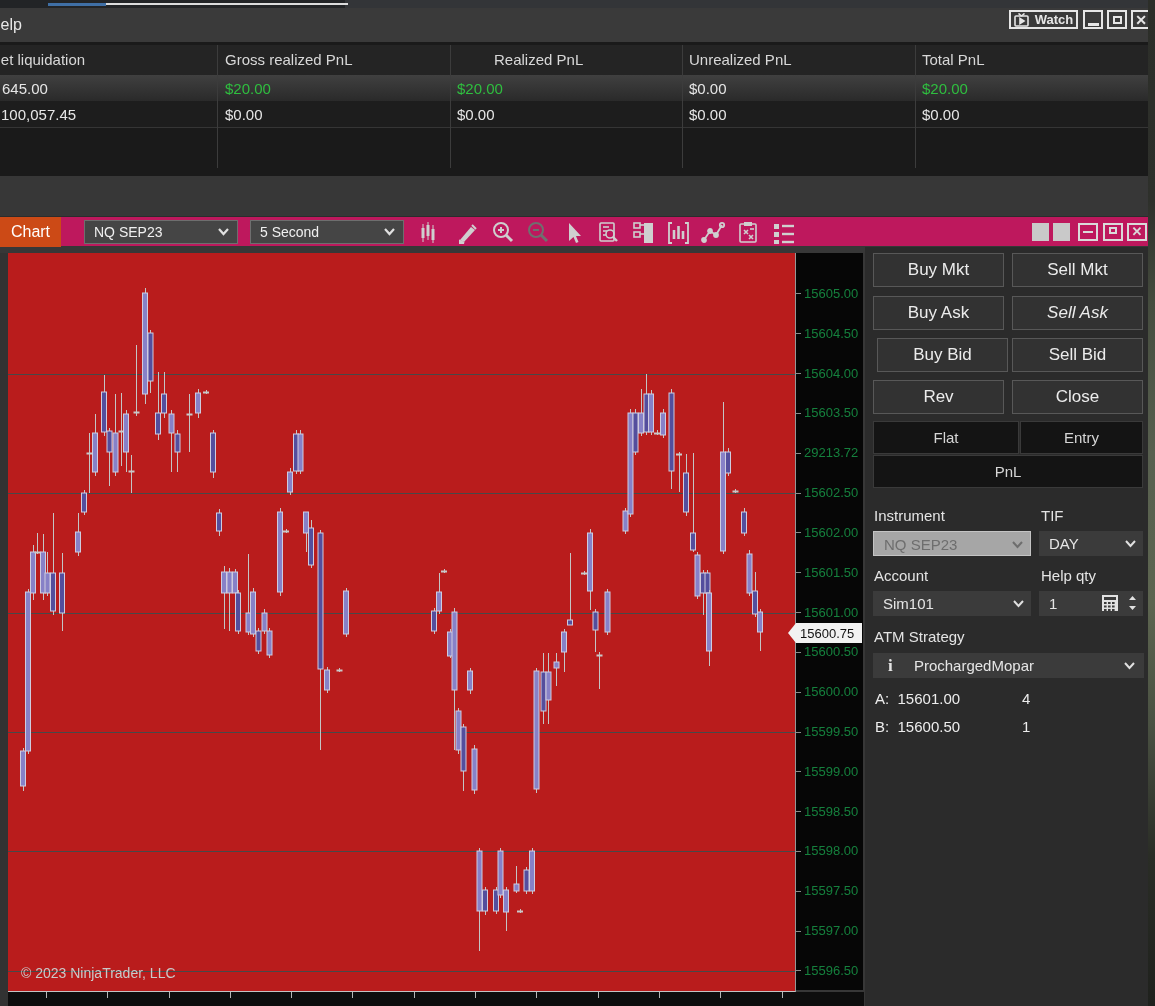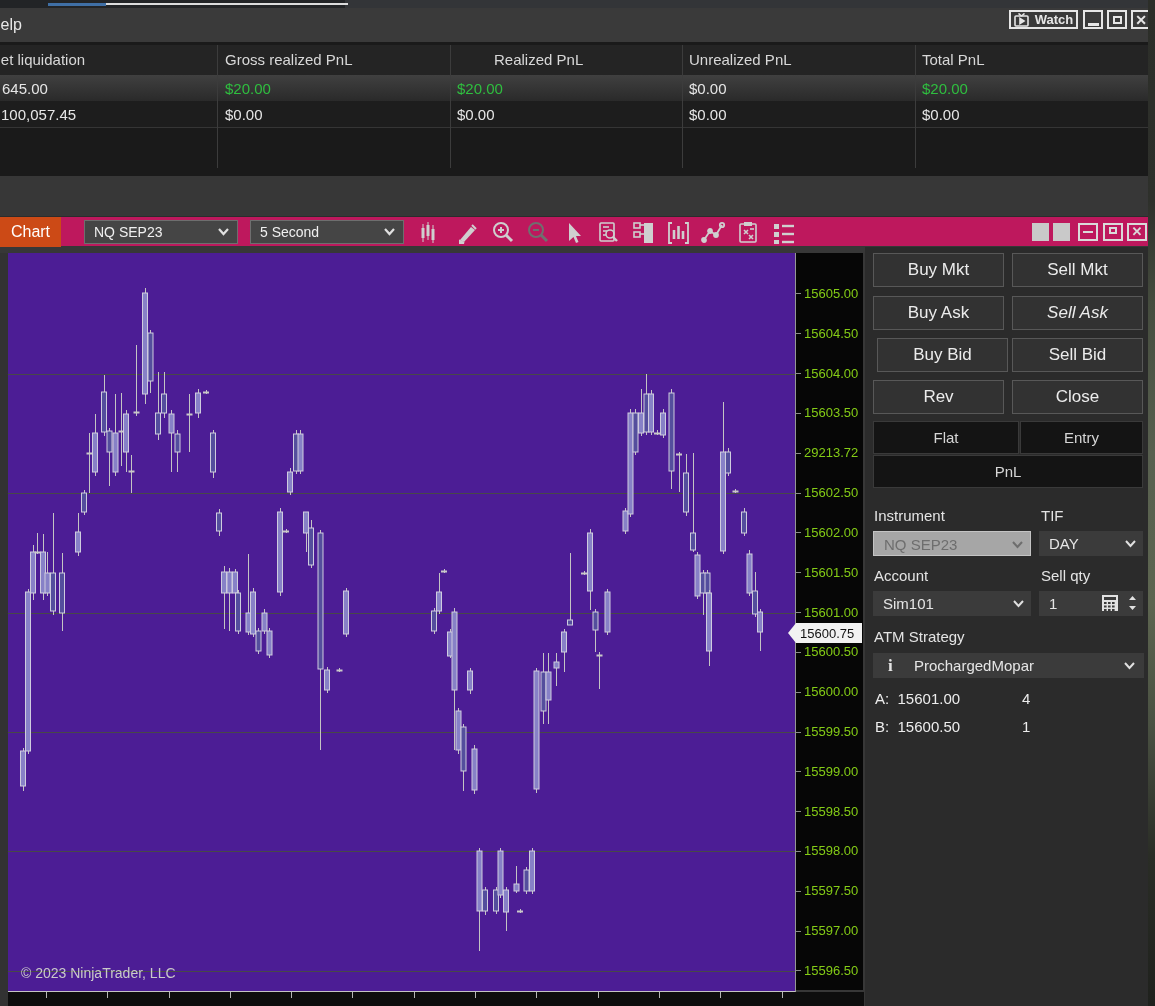--- a/index.html
+++ b/index.html
@@ -29,27 +29,27 @@
 #chartwin { left:0; top:176px; width:1148px; height:830px; background:#373737; }
 #tabrow { position:absolute; left:0; top:40px; width:1148px; height:30px; background:#be185d;
   border-top:1px solid #2c2c2c; }
 #charttab { position:absolute; left:0; top:0; width:61px; height:30px; background:#cc4a16;
   color:#fff; font-size:16px; display:flex; align-items:center; justify-content:center; }
 .dd { position:absolute; top:3px; height:24px; background:#454545; border:1px solid #6e6e6e;
   color:#f0f0f0; font-size:14px; line-height:22px; padding-left:9px; }
 .dd .chev { position:absolute; right:7px; top:4px; }
 .chev svg { display:block; }
 
-#plot { position:absolute; left:8px; top:77px; width:788px; height:739px; background:#4c1d95;
+#plot { position:absolute; left:8px; top:77px; width:788px; height:739px; background:#b91c1c;
   border-right:1px solid #969696; border-bottom:1px solid #c4c4c4; }
 #copyright { position:absolute; left:13px; top:712px; color:#c9c9c9; font-size:14px; }
 
 #paxis { position:absolute; left:796px; top:77px; width:67px; height:737px; background:#060606; }
 .tick { position:absolute; left:0; width:5px; height:1px; background:#8a8a8a; }
-.plabel { position:absolute; left:8px; font-size:13px; color:#84cc16; }
+.plabel { position:absolute; left:8px; font-size:13px; color:#15803d; }
 #marker { position:absolute; left:-8px; top:369px; width:75px; height:22px; }
 
 #xaxis { position:absolute; left:8px; top:816px; width:856px; height:15px; background:#0d0d0d; }
 .xtick { position:absolute; top:0; width:1px; height:6px; background:#b5b5b5; }
 
 #panel { position:absolute; left:865px; top:71px; width:283px; height:759px; background:#2b2b2b; }
 .pbtn { position:absolute; width:131px; height:34px; background:#323232; border:1px solid #585858;
   color:#ececec; font-size:17px; display:flex; align-items:center; justify-content:center; }
 .dark { position:absolute; background:#141414; border:1px solid #3a3a3a; color:#d6d6d6; font-size:15px;
   display:flex; align-items:center; justify-content:center; }
@@ -517,21 +517,21 @@
     <div class="plab" style="left:176px; top:260px;">TIF</div>
     <div class="fld" style="left:8px; top:284px; width:158px; background:#a6a6a6; color:#6e6e6e; border:1px solid #c4c4c4;">NQ SEP23
       <span style="position:absolute; right:6px; top:1px;"><svg width="13" height="22" viewBox="0 0 13 22">
             <path d="M2 9 L6.5 14 L11 9" stroke="#6e6e6e" stroke-width="2" fill="none"></path>
           </svg></span></div>
     <div class="fld" style="left:174px; top:284px; width:104px;">DAY
       <span style="position:absolute; right:6px; top:1px;"><svg width="13" height="22" viewBox="0 0 13 22">
             <path d="M2 9 L6.5 14 L11 9" stroke="#e0e0e0" stroke-width="2" fill="none"></path>
           </svg></span></div>
     <div class="plab" style="left:9px; top:320px;">Account</div>
-    <div class="plab" style="left:176px; top:320px;">Sell qty</div>
+    <div class="plab" style="left:176px; top:320px;">Help qty</div>
     <div class="fld" style="left:8px; top:344px; width:158px;">Sim101
       <span style="position:absolute; right:6px; top:1px;"><svg width="13" height="22" viewBox="0 0 13 22">
             <path d="M2 9 L6.5 14 L11 9" stroke="#e0e0e0" stroke-width="2" fill="none"></path>
           </svg></span></div>
     <div class="fld" style="left:174px; top:344px; width:104px;">1
       <span style="position:absolute; right:24px; top:3px;"><svg width="18" height="18" viewBox="0 0 18 18">
             <rect x="1" y="1" width="16" height="16" fill="#e2e2e2"></rect>
             <rect x="3" y="3" width="12" height="3" fill="#3b3b3b"></rect>
             <g fill="#3b3b3b">
               <rect x="3" y="8" width="2.6" height="2"></rect>

